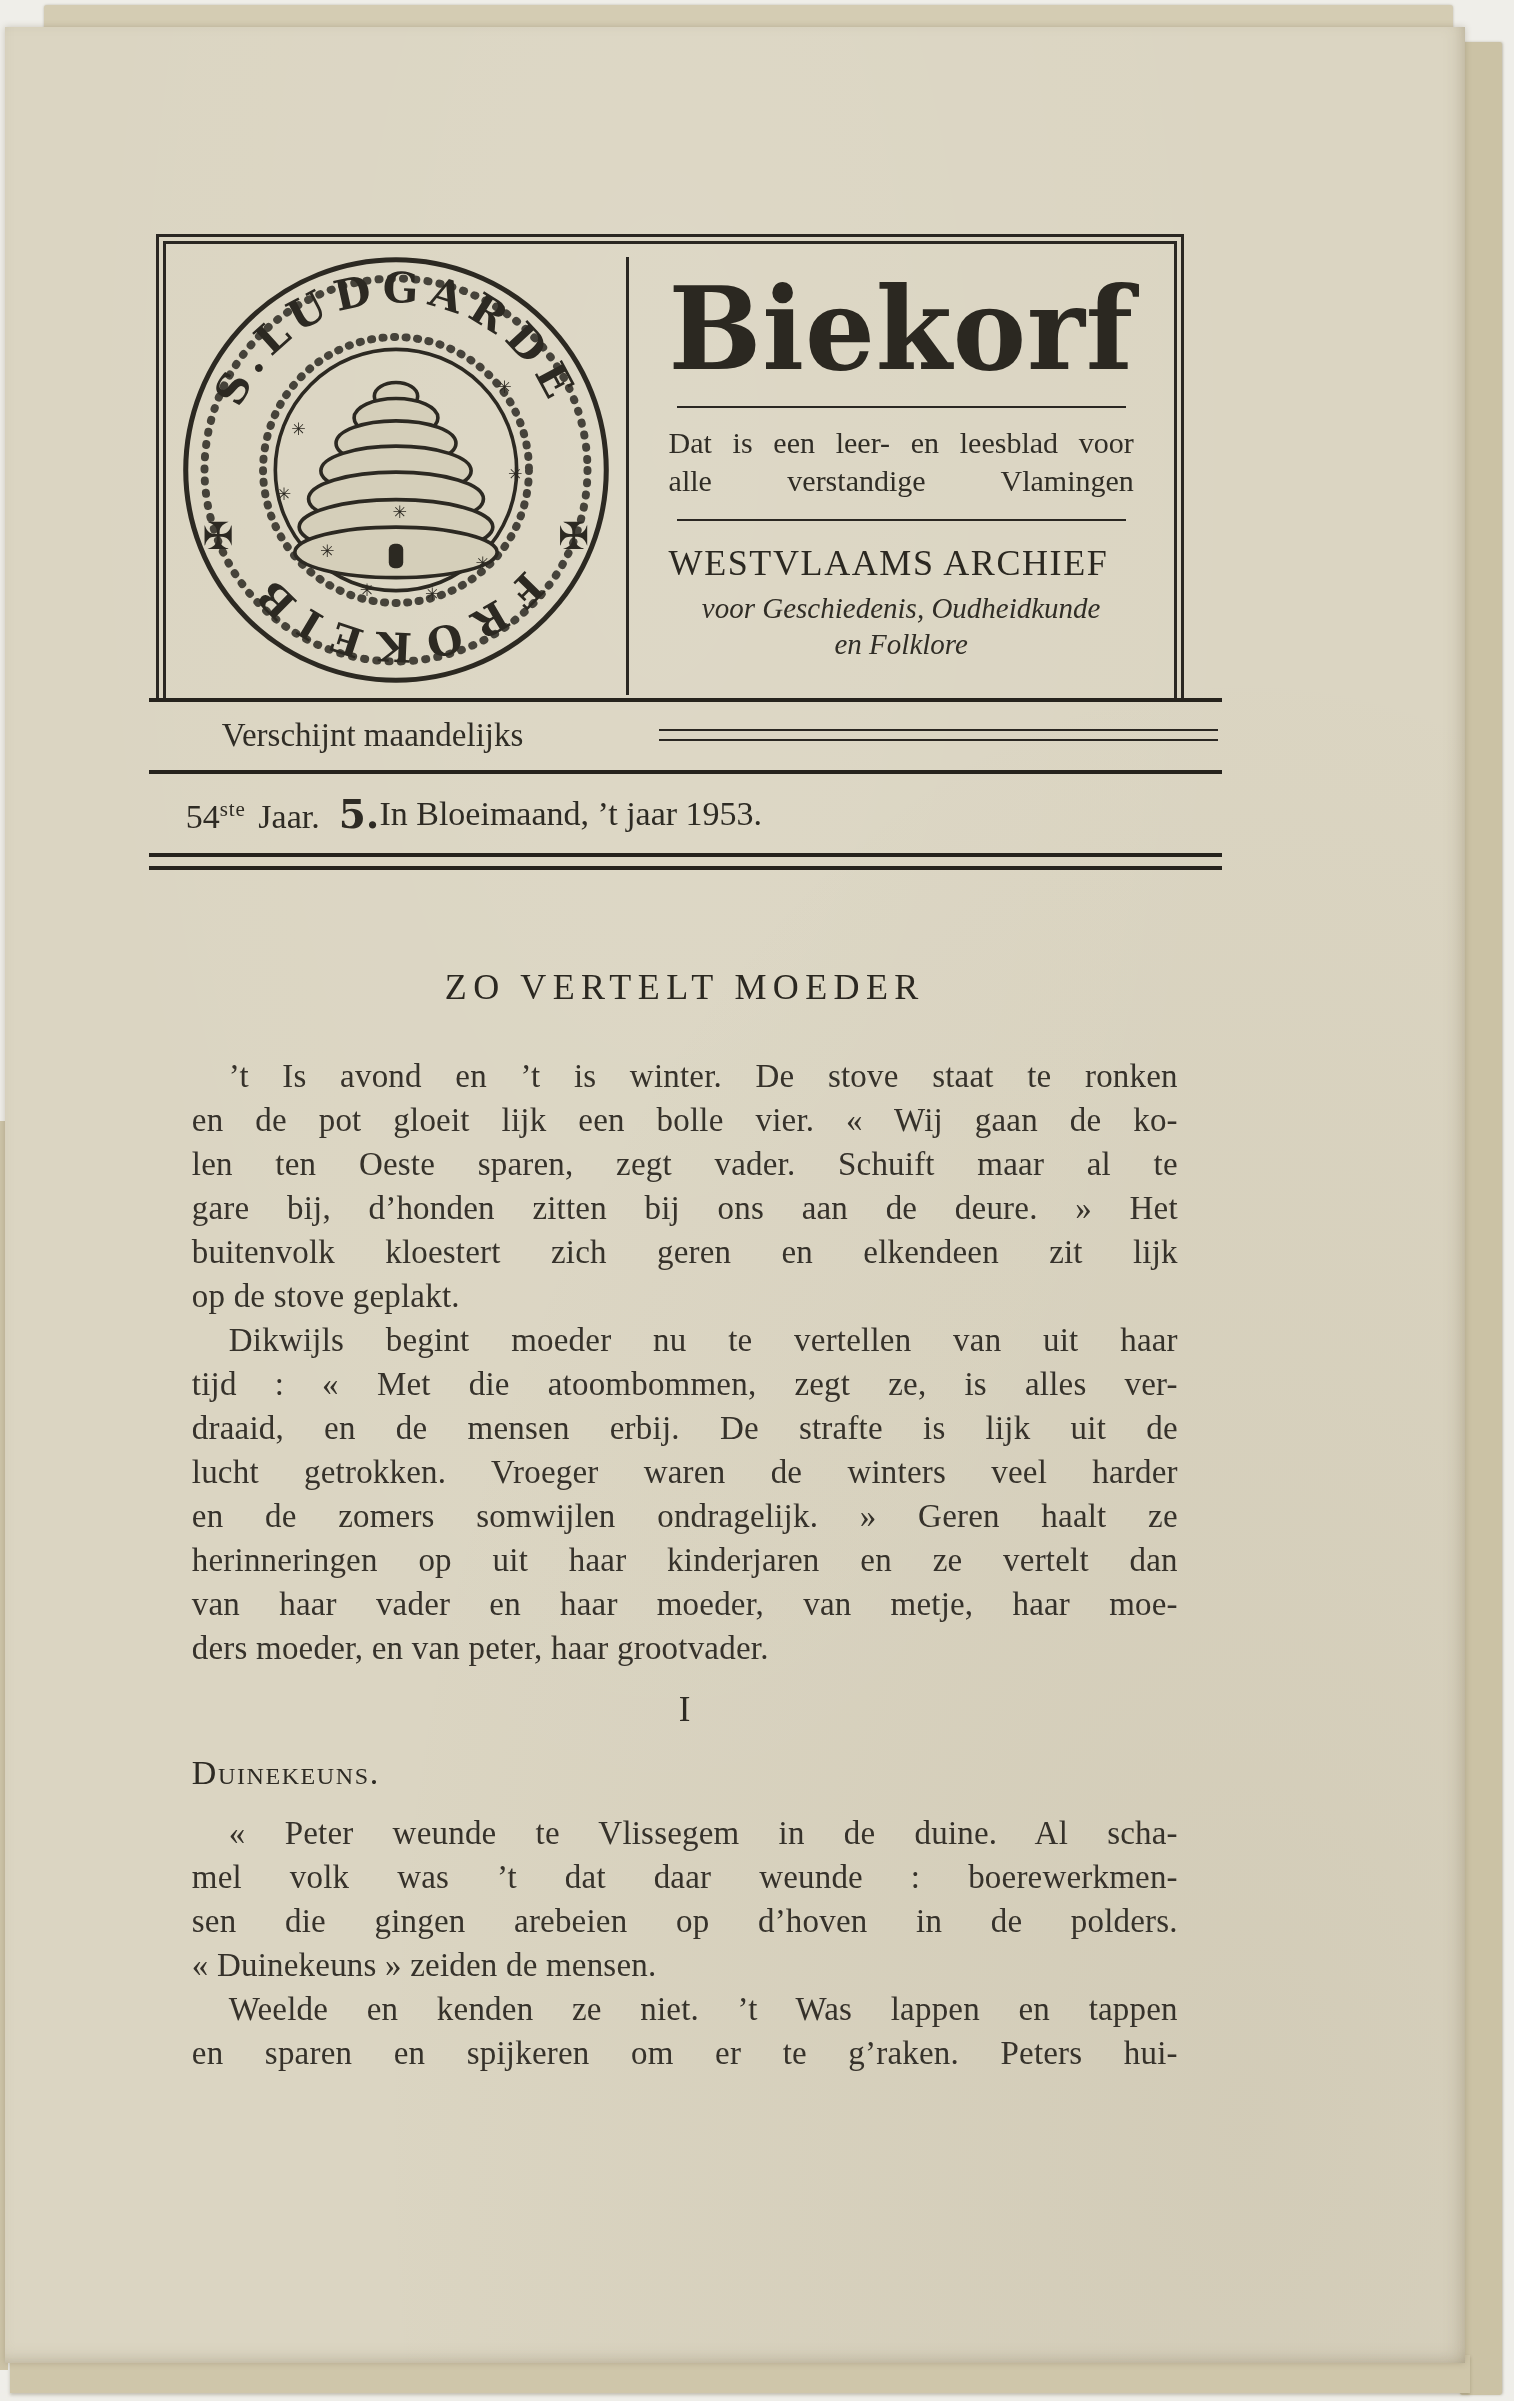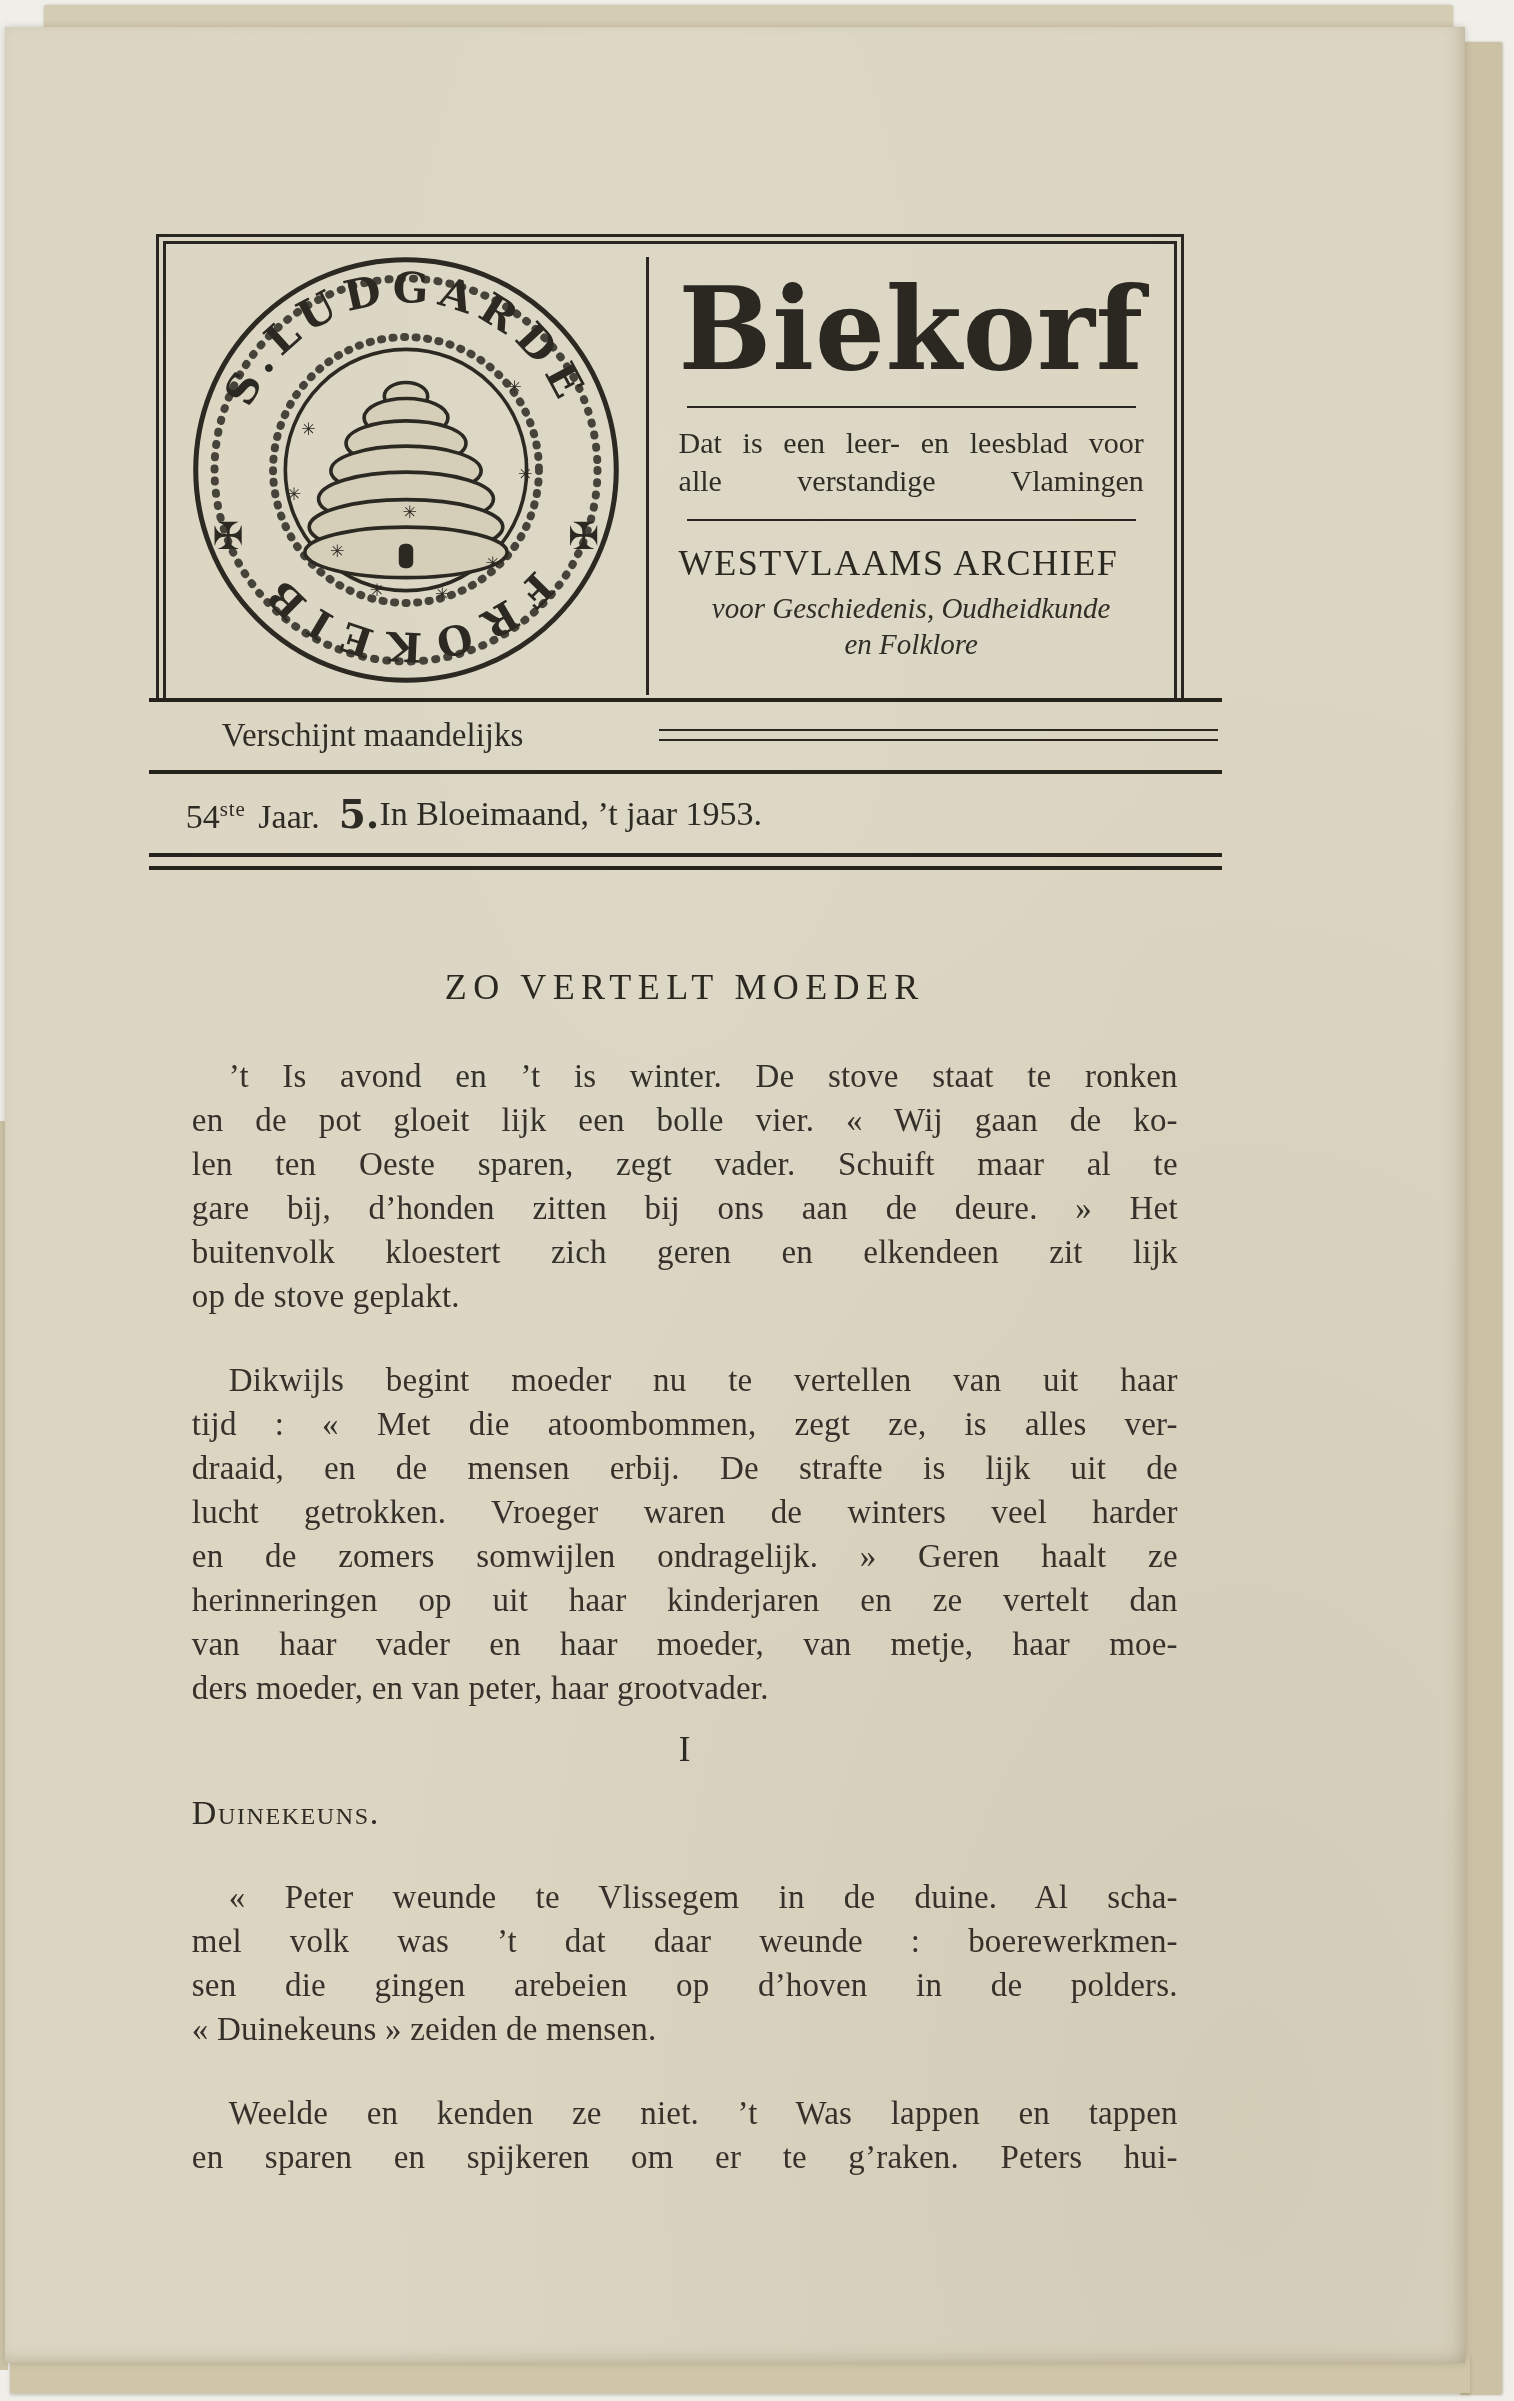--- a/index.html
+++ b/index.html
@@ -18,21 +18,21 @@
   .page{position:absolute;left:4.8px;top:27px;width:1460px;height:2336px;background:#dbd5c2;
         background-image:radial-gradient(ellipse at 45% 18%, rgba(255,255,255,.07), rgba(0,0,0,0) 55%),
                          radial-gradient(ellipse at 85% 90%, rgba(110,95,60,.08), rgba(0,0,0,0) 50%);
         box-shadow:inset -12.8px 0 21px -14.4px rgba(110,95,60,.4), inset 0 -11.2px 19px -12.8px rgba(110,95,60,.35),
                    0 0 6.4px rgba(90,80,50,.25);}
   
   .header-box{position:absolute;left:151px;top:207px;width:1028px;height:467px;box-sizing:border-box;
         border:10.4px double #2a2722;border-bottom:none;display:flex;}
   .seal-cell{width:498px;display:flex;align-items:flex-start;justify-content:center;padding-top:1.6px;}
   .v-divider{width:2.4px;background:#2a2722;margin:12.8px 0 6.4px;}
-  .title-cell{flex:1;padding:0 30px;}
+  .title-cell{flex:1;padding:0 40px;}
   .journal-title{margin-top:27px;font-family:"DejaVu Serif", serif;font-weight:bold;
         font-size:110px;line-height:1.05;text-align:center;letter-spacing:0.8px;color:#2b2821;
         transform:scaleY(1.04);}
   .rule-thin{border-top:2.4px solid #2a2722;margin:19px 8px 0;}
   .subtitle{margin-top:16px;font-size:30px;line-height:38px;color:#302d26;}
   .j-line{text-align:justify;text-align-last:justify;}
   .archive-title{margin-top:21px;font-size:36px;letter-spacing:1.6px;text-align:left;color:#2b2821;}
   .archive-sub{font-size:29px;line-height:36px;text-align:center;color:#302d26;font-style:italic;}
   .archive-sub.first{margin-top:6.4px;}
   
@@ -51,21 +51,21 @@
         font-size:34px;color:#2e2b24;}
   .ord{font-size:21px;vertical-align:super;letter-spacing:0.8px;}
   .vol-word{margin-left:12.8px;}
   .issue-no{margin-left:19px;font-size:39px;font-weight:bold;font-family:"DejaVu Serif", serif;}
   
   .article{position:absolute;left:187px;top:929px;width:986px;}
   .article h1{margin:9.6px 0 0;font-size:36px;font-weight:normal;letter-spacing:6.4px;text-align:center;
         color:#2b2821;}
   .body-text{margin-top:46px;font-size:33px;line-height:44px;letter-spacing:0.2px;color:#36322b;}
   .line{text-align:justify;text-align-last:justify;white-space:normal;}
-  .line.indent{text-indent:37px;margin-top:40px;}
+  .line.indent{text-indent:37px;}
   .line.last{text-align-last:left;}
   .section-number{text-align:center;font-size:35px;margin-top:18.4px;color:#2e2b24;}
   .section-heading{text-align:left;font-variant:small-caps;font-size:34px;letter-spacing:1.6px;
         margin-top:19px;margin-bottom:16px;color:#2e2b24;}
   sup{line-height:0;}
 </style>
 </head>
 <body>
 
 <div class="scan">

